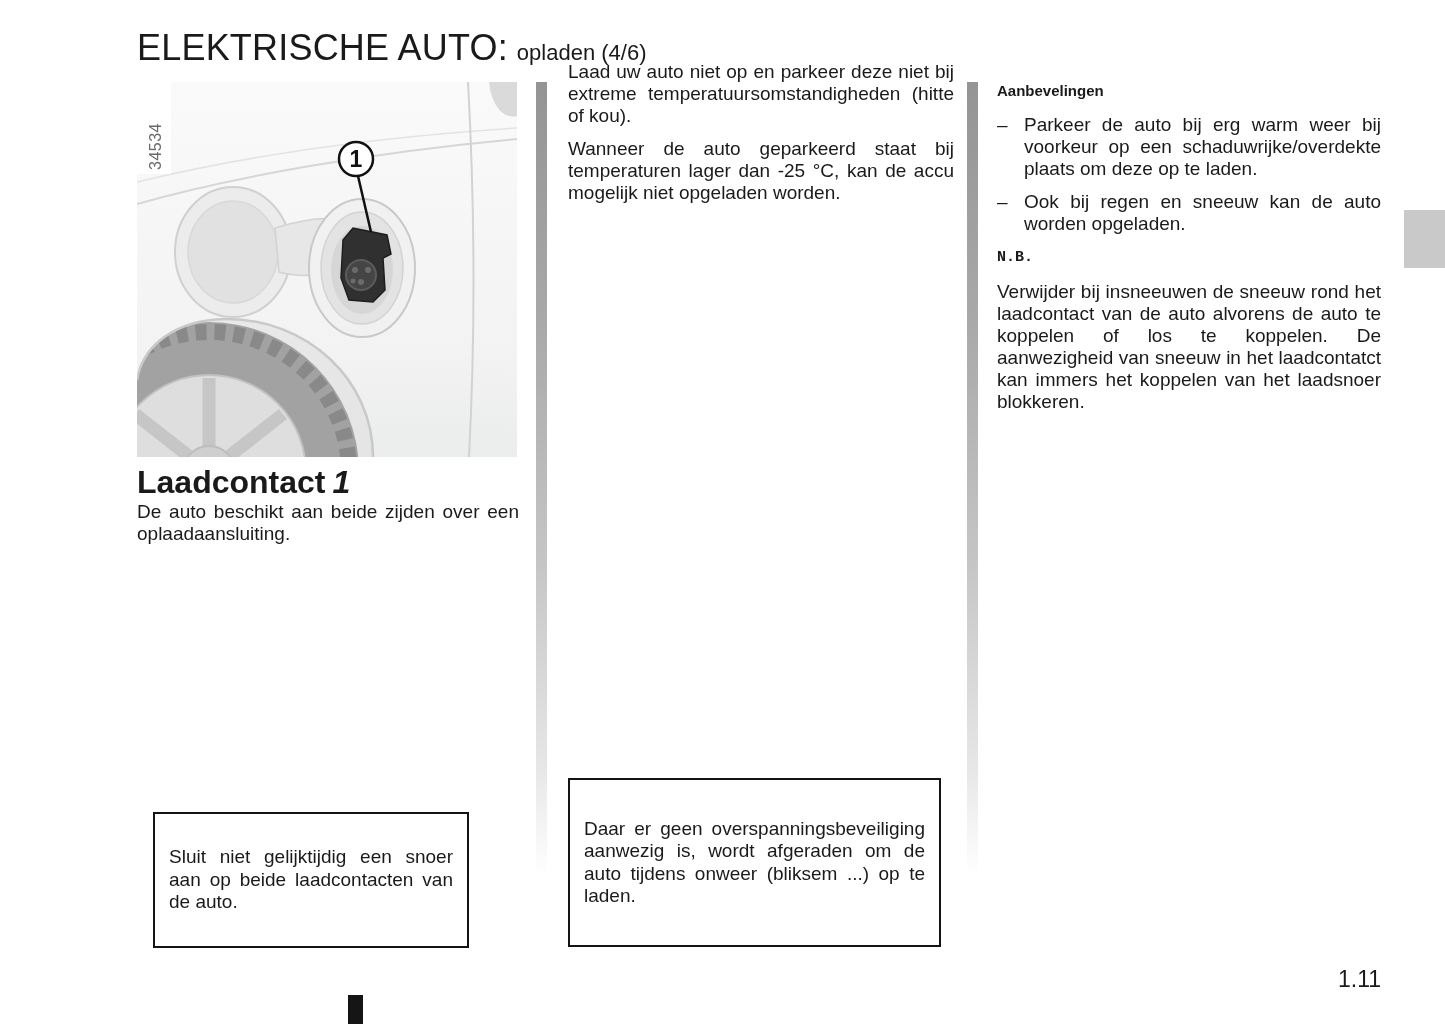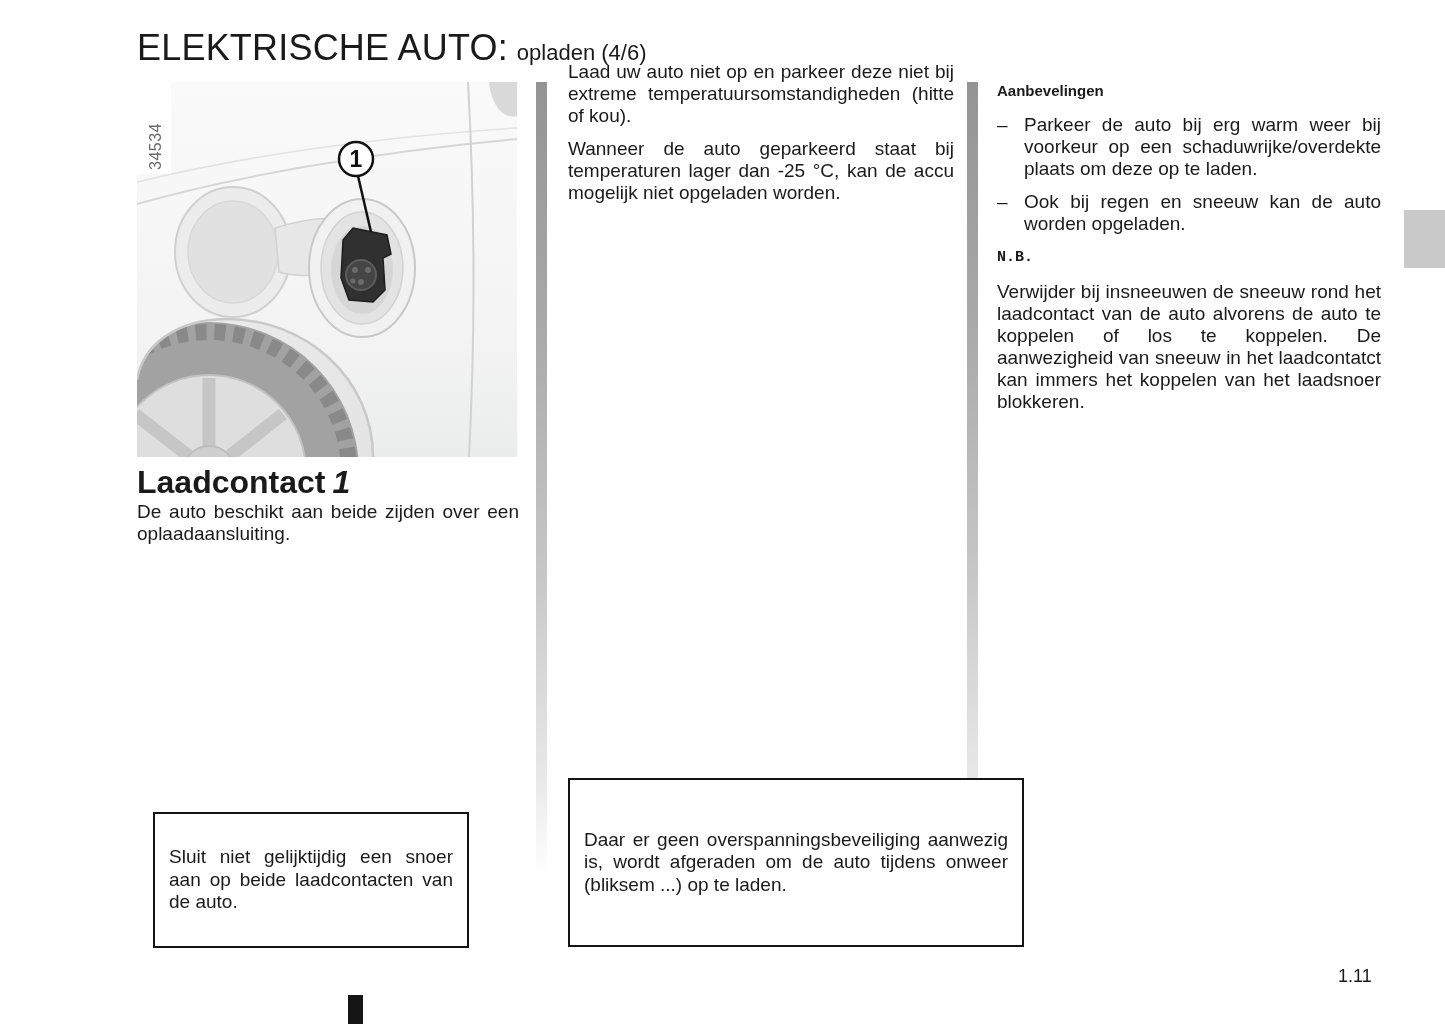--- a/index.html
+++ b/index.html
@@ -28,23 +28,23 @@
   .bullet{position:relative;padding-left:27px;margin:0 0 11px 0;}
   .bullet .dash{position:absolute;left:0;top:0;}
   
   .vbar{width:11px;height:810px;top:82px;
     background:linear-gradient(to bottom,#949494 0%,#a9a9a9 30%,#c6c6c6 60%,#e7e7e7 85%,rgba(255,255,255,0) 98%);}
   .vbar1{left:536px;} .vbar2{left:967px;}
   
   .warnbox{border:2px solid #141414;box-sizing:border-box;display:flex;align-items:center;
     font-size:19px;line-height:22.5px;text-align:justify;padding:0 14px;background:#fff;}
   .warnbox-left{left:137px;top:812px;width:316px;height:136px;margin-left:16px;}
-  .warnbox-mid{left:568px;top:778px;width:456px;height:169px;}
+  .warnbox-mid{left:568px;top:778px;width:373px;height:169px;}
   
-  .page-number{left:1338px;top:966px;font-size:18px;}
+  .page-number{left:1338px;top:966px;font-size:23px;}
   .print-marker{left:348px;top:995px;width:15px;height:29px;background:#151515;}
   .edge-tab{left:1404px;top:210px;width:41px;height:58px;background:#c9c9c9;}
 </style>
 </head>
 <body>
 
 <div class="abs page-title">
   <span class="title-main">ELEKTRISCHE AUTO:</span><span class="title-sub">opladen (4/6)</span>
 </div>
 

